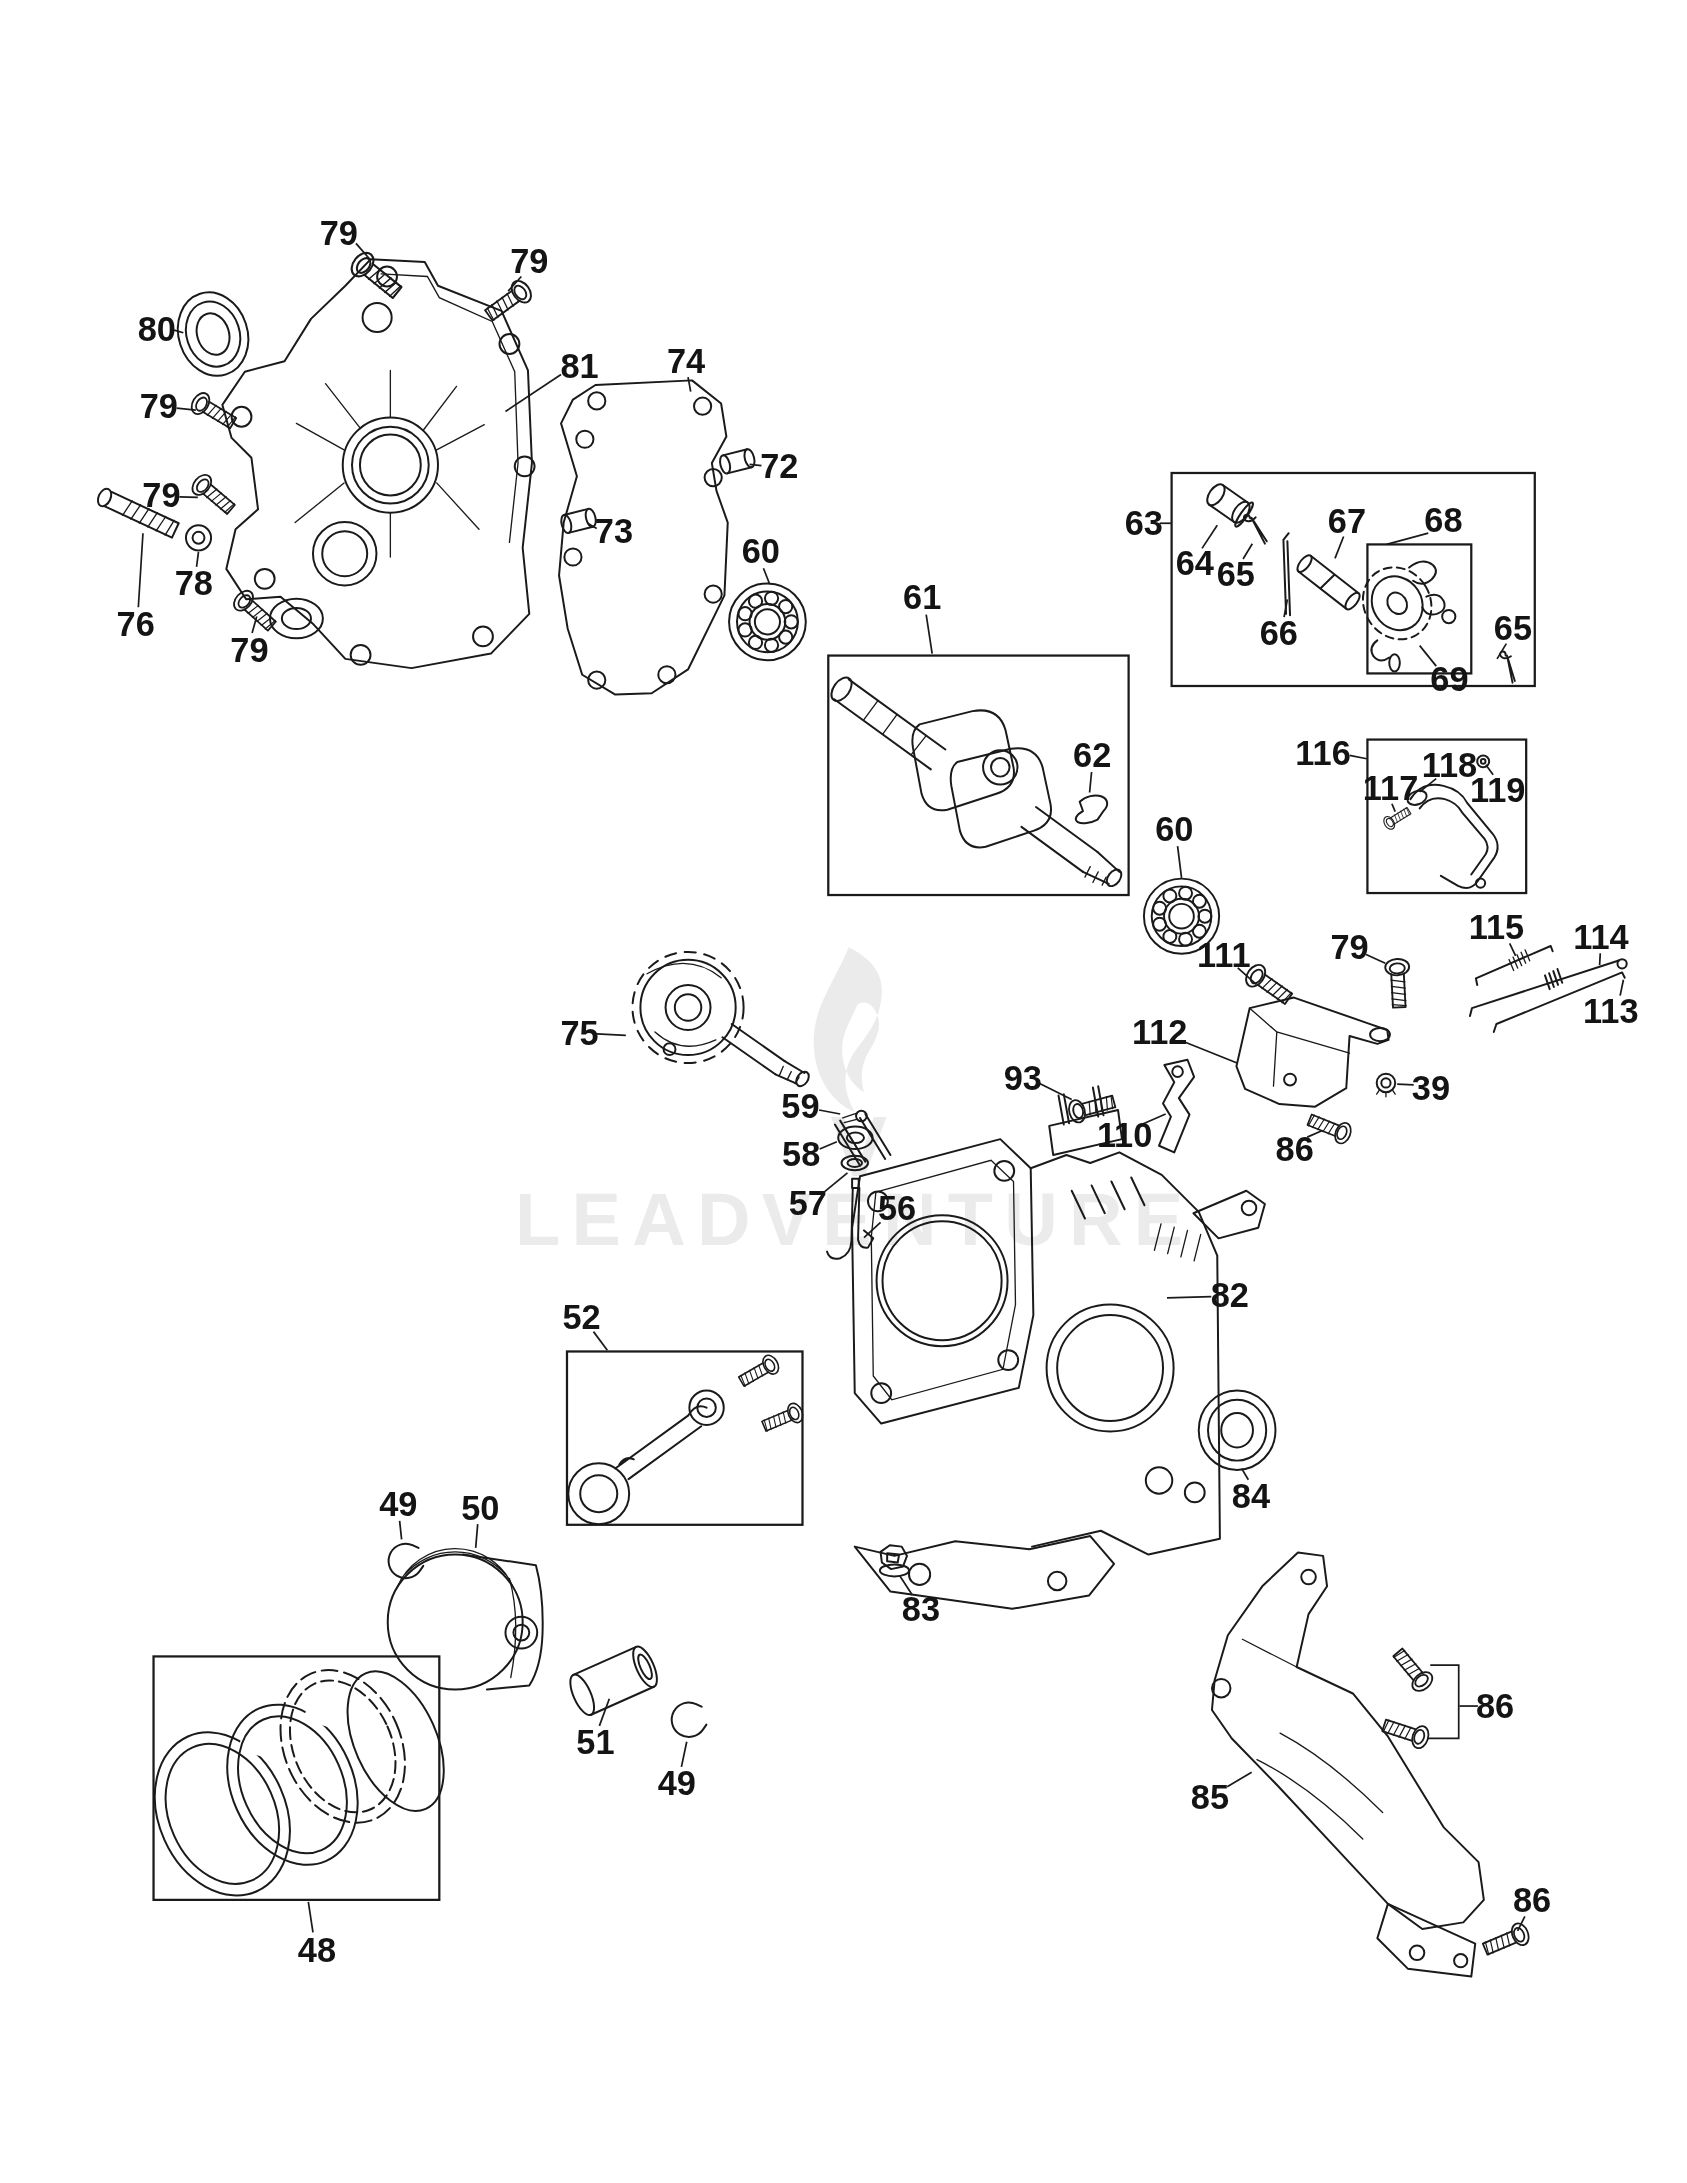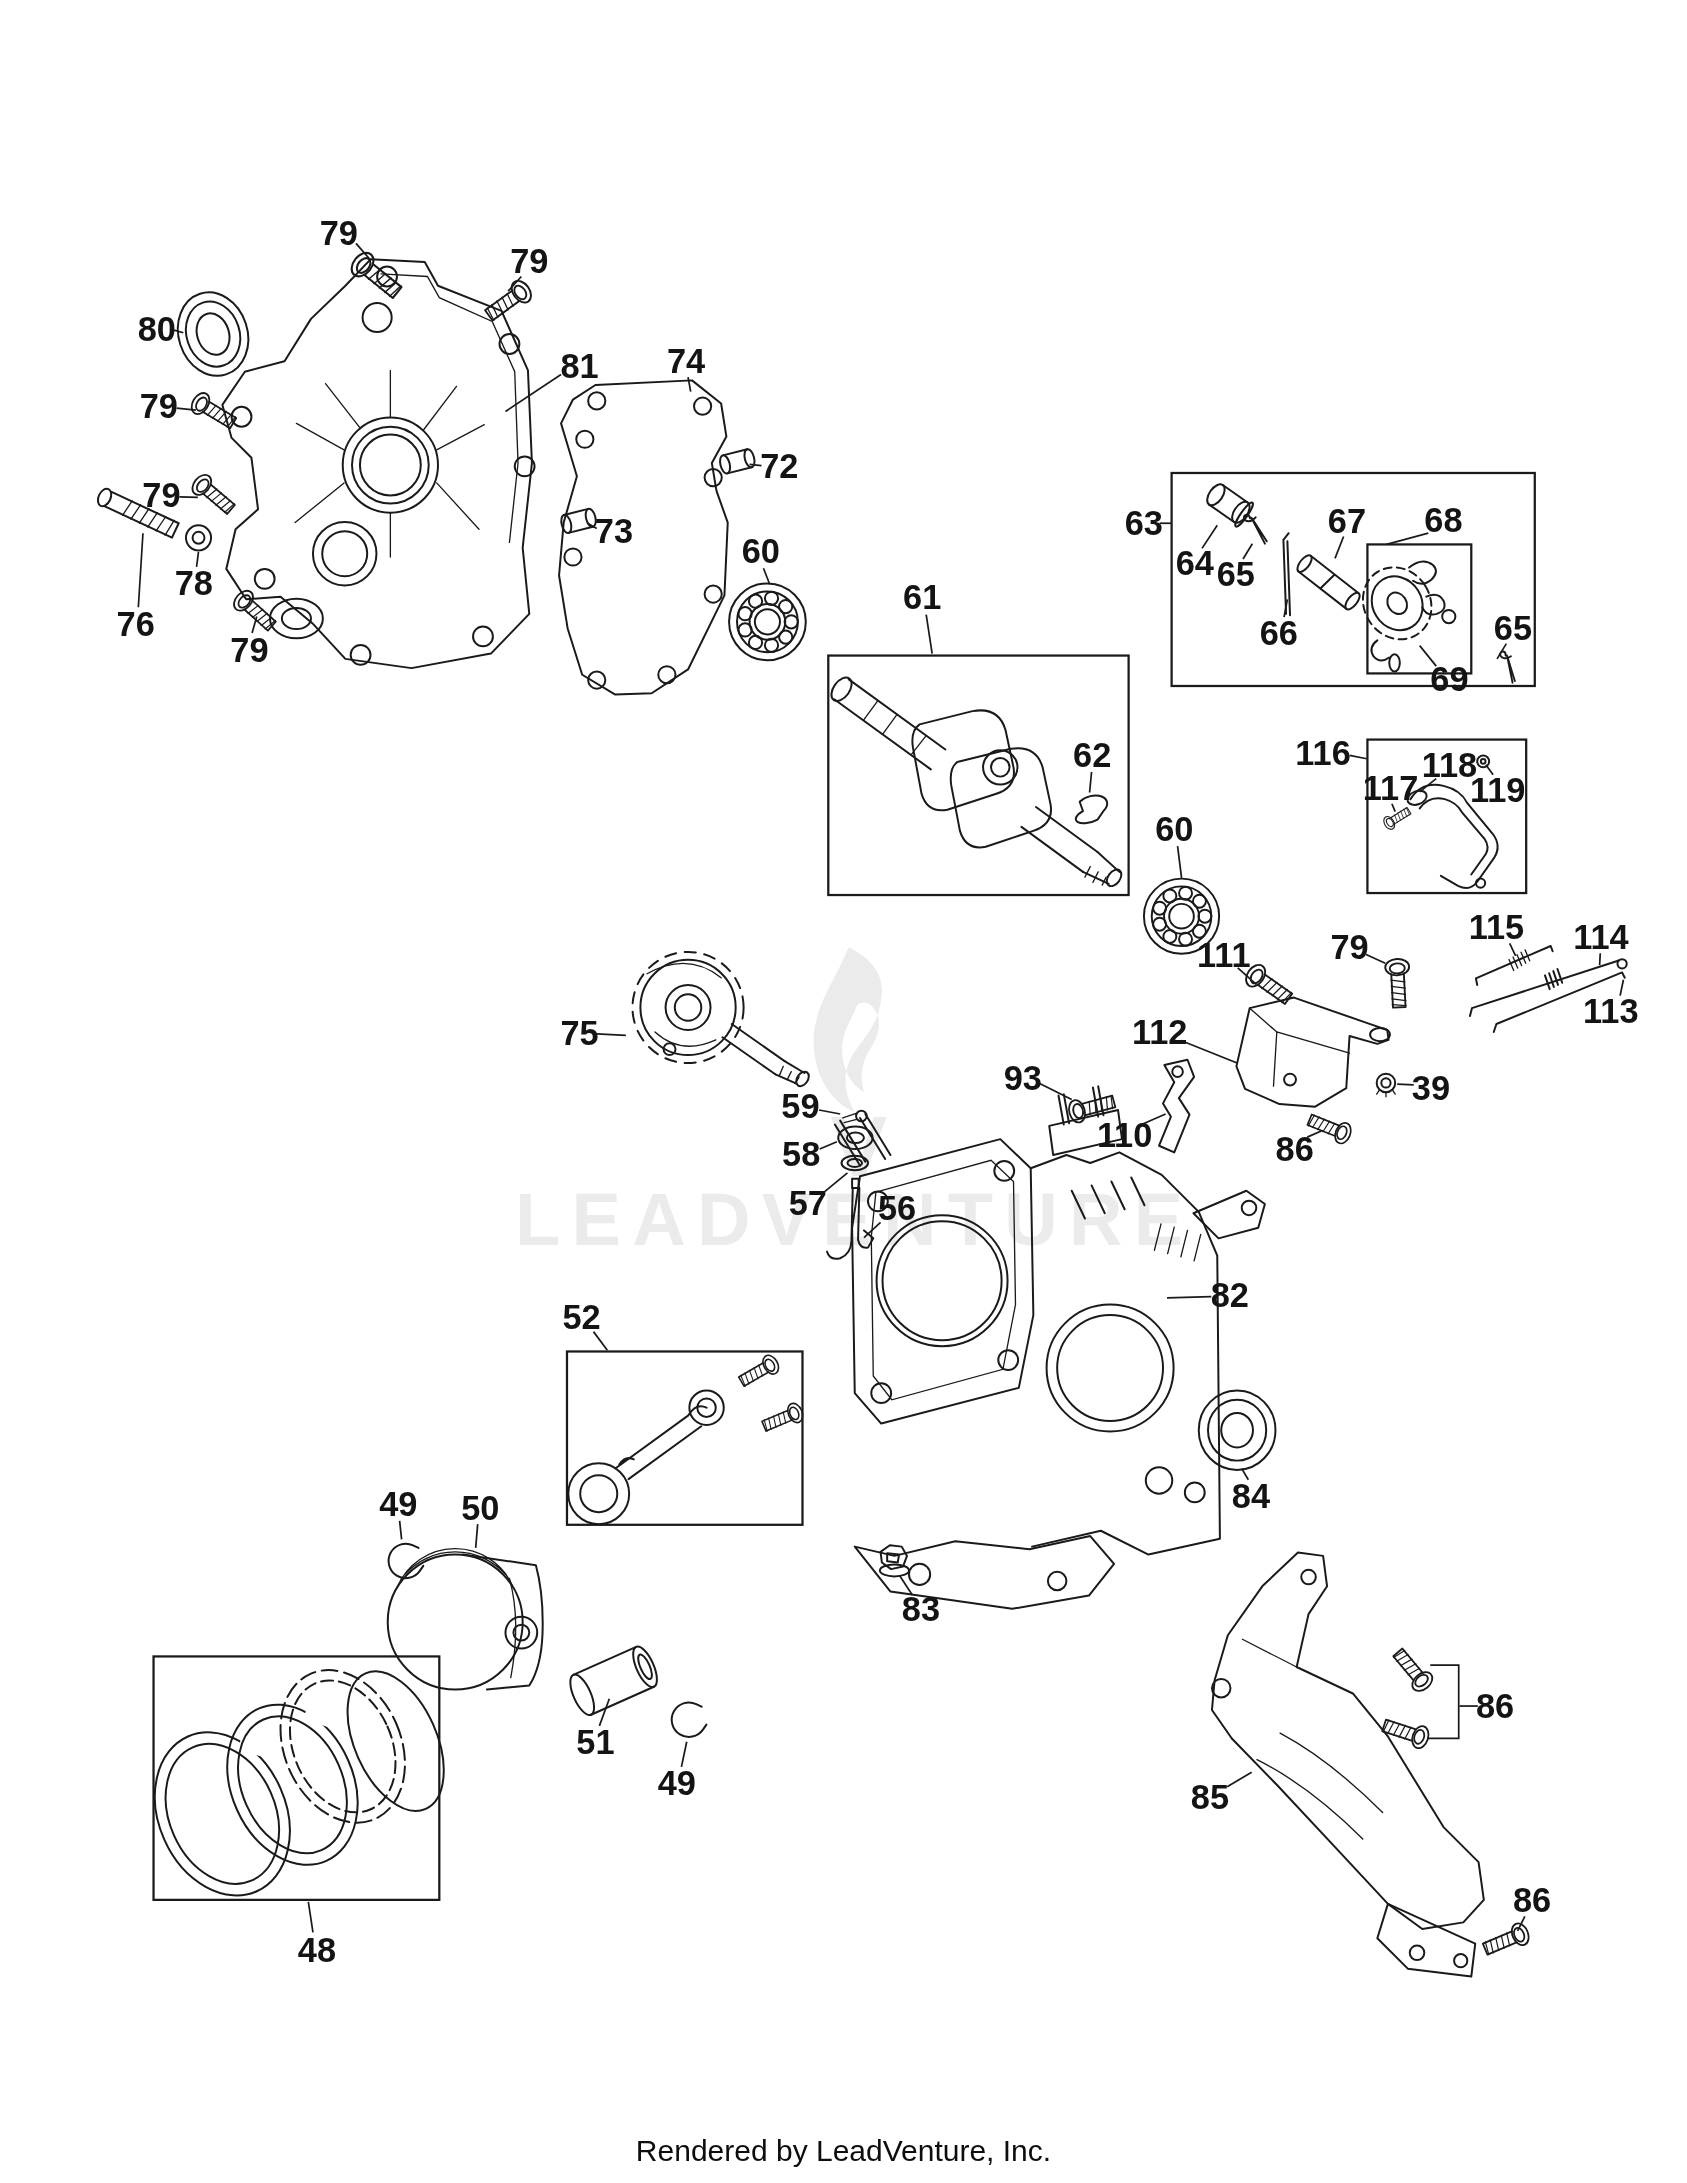--- a/index.html
+++ b/index.html
@@ -578,15 +578,14 @@
           <line x1="2234" y1="2579" x2="2206" y2="2579" class="leader"></line>
           <text x="2260" y="2579" text-anchor="middle" dominant-baseline="central" class="callout-text">86</text>
         </g>
         <g>
           <line x1="2305" y1="2897" x2="2294" y2="2919" class="leader"></line>
           <text x="2316" y="2872" text-anchor="middle" dominant-baseline="central" class="callout-text">86</text>
         </g>
       </g>
 </svg>
 
-<div class="footer">Rendered by LeadVenture, Inc.</div>
 </div>
 
 
 </body></html>

